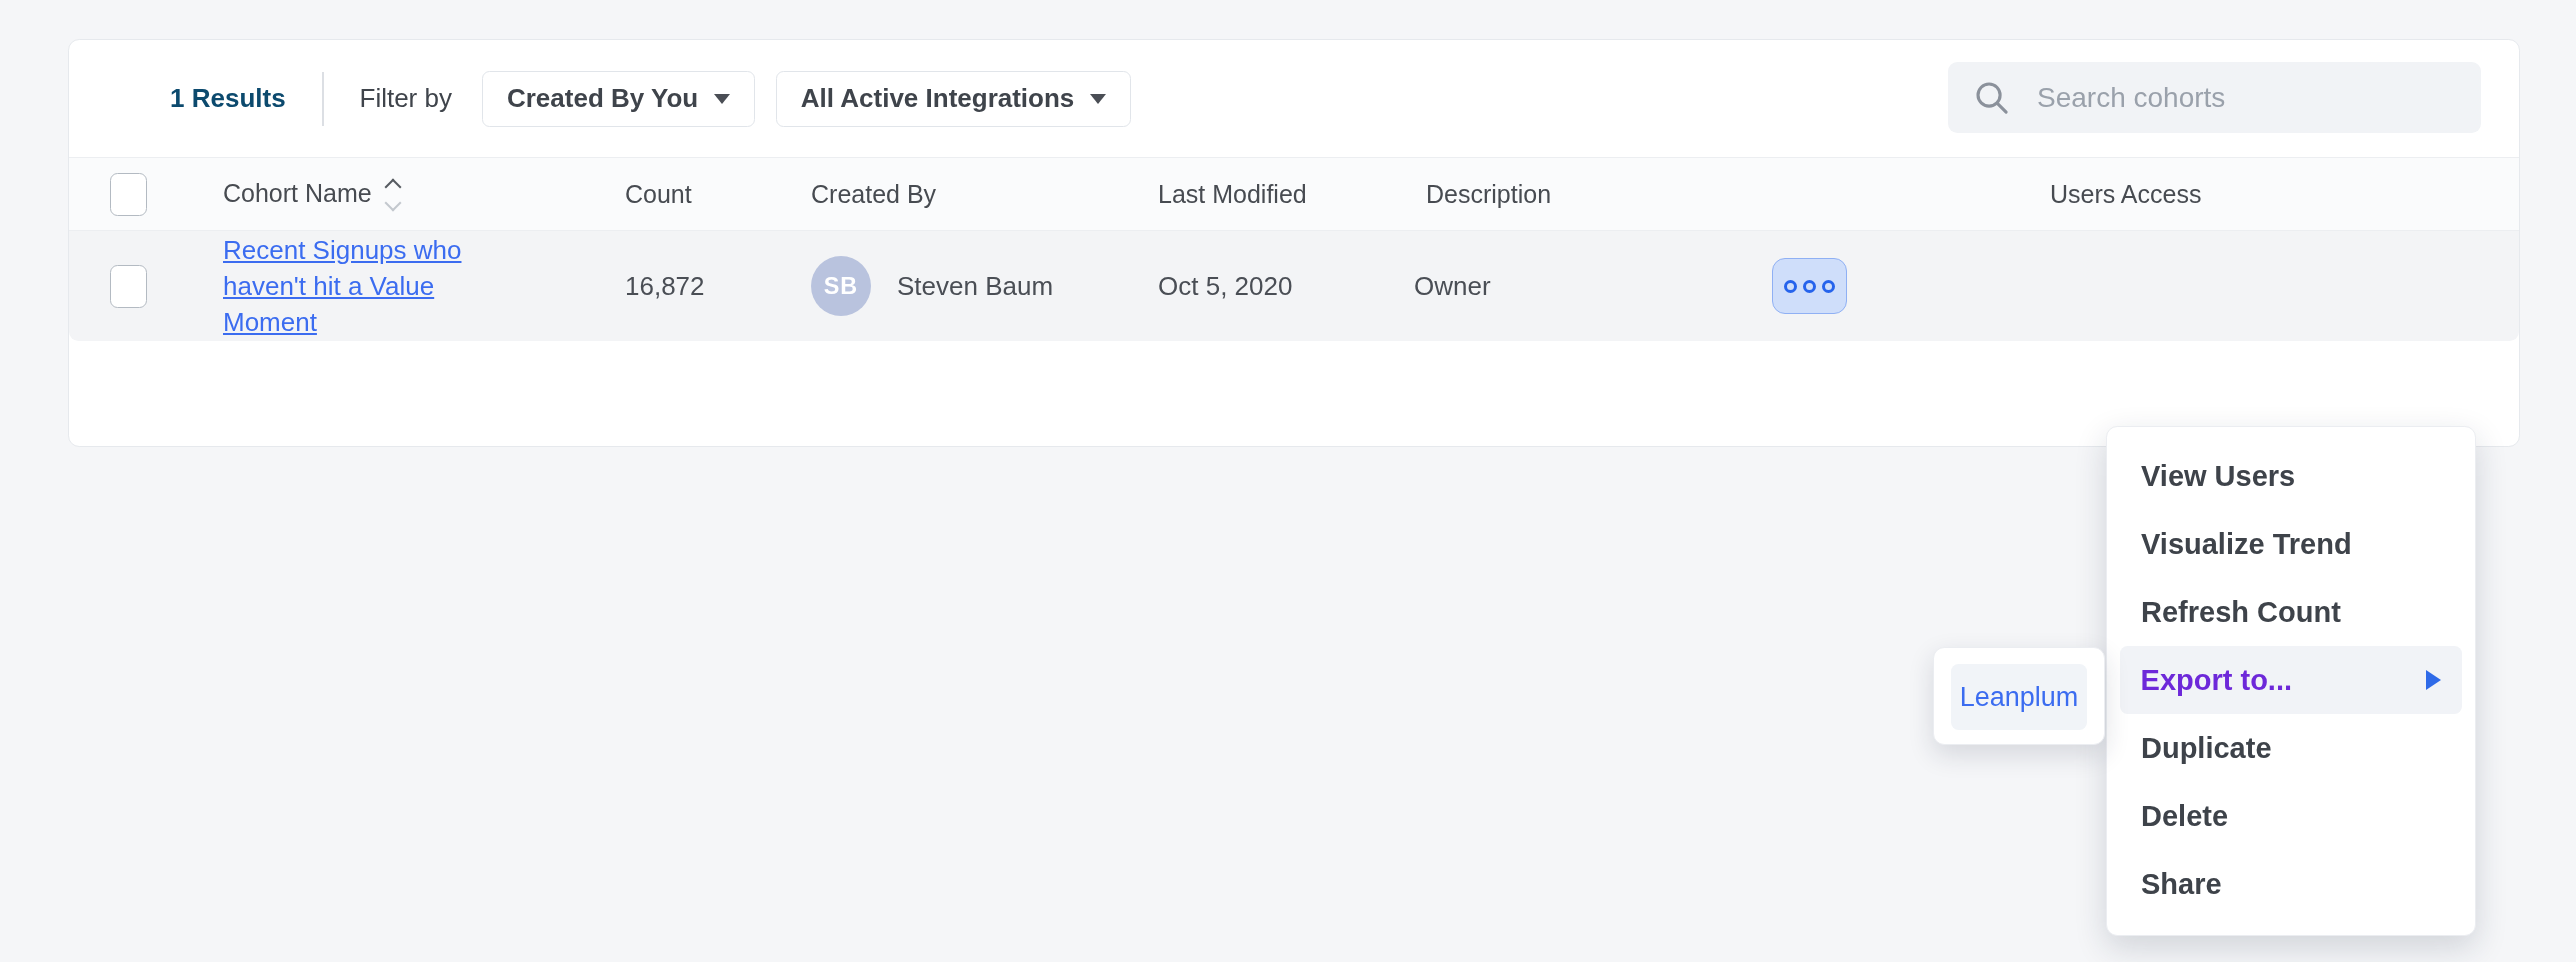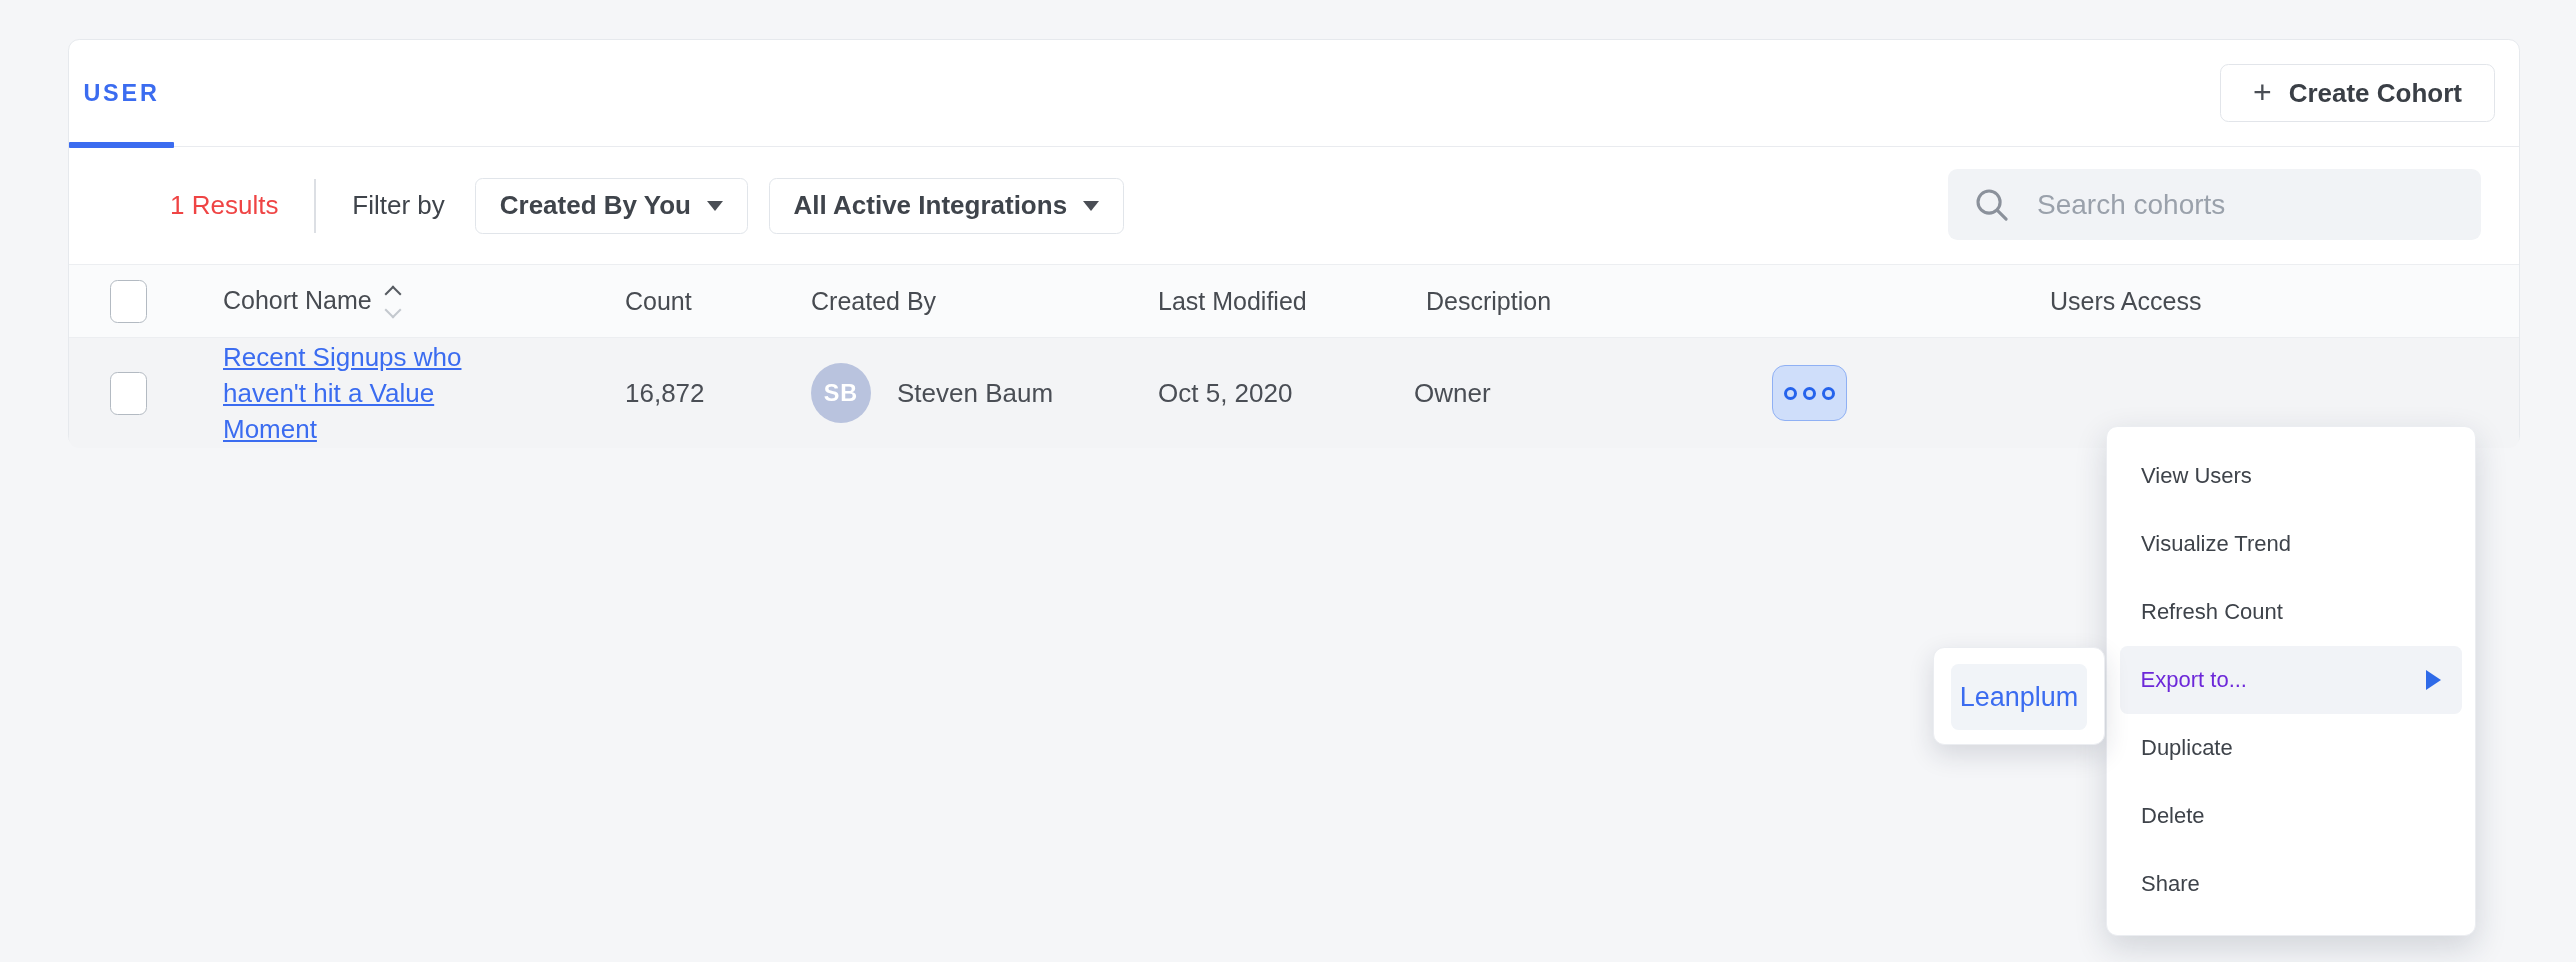--- a/index.html
+++ b/index.html
@@ -45,21 +45,21 @@
     font-size:26px; font-weight:bold; color:#3a3f46; cursor:pointer;
   }
   .plus-glyph { font-size:32px; font-weight:400; color:#4a4e55; line-height:1; margin-top:-2.8px; }
 
   
   .filterbar {
     height:118px; border-bottom:1.9px solid #eceef1;
     display:flex; align-items:center;
     padding-left:101px; position:relative;
   }
-  .results-count { font-size:26px; font-weight:normal; color:#ef4444; }
+  .results-count { font-size:26px; font-weight:bold; color:#0c4a6e; }
   .v-divider { width:1.9px; height:54px; background:#dcdfe4; margin:0 36px; }
   .filter-by { font-size:26px; font-weight:500; color:#3f444b; }
   .dropdown {
     margin-left:30px; height:56px; padding:0 24px;
     border:1.9px solid #e1e5ea; border-radius:7.5px; background:#fff;
     display:flex; align-items:center; gap:16px;
     font-size:26px; font-weight:bold; color:#3f444b; cursor:pointer;
   }
   .dropdown + .dropdown { margin-left:20.6px; }
   .caret-down {
@@ -140,21 +140,21 @@
   .context-menu {
     position:absolute; left:2106px; top:426px;
     width:370px; height:510px;
     background:#fff; border:0.9px solid #ebedf1; border-radius:11.2px;
     box-shadow:0 11.2px 32px rgba(25,35,65,0.16);
     padding:15px 0; z-index:20;
   }
   .menu-item {
     height:68px; display:flex; align-items:center;
     padding:0 20.6px 0 34px;
-    font-size:22px; font-weight:400; color:#3e434a; cursor:pointer;
+    font-size:29px; font-weight:700; color:#3e434a; cursor:pointer;
   }
   .menu-item.highlighted {
     margin:0 13px; padding:0 20.6px;
     background:#f1f3f7; border-radius:7.5px;
     color:#6d28d9; justify-content:space-between;
   }
   .submenu-arrow {
     width:0; height:0;
     border-top:10.3px solid transparent; border-bottom:10.3px solid transparent;
     border-left:15px solid #2f6ae8;
@@ -172,27 +172,20 @@
     width:100%; height:66px; background:#f1f4f8; border-radius:7.5px;
     display:flex; align-items:center; justify-content:center;
     font-size:27px; color:#3b6cf0; cursor:pointer;
   }
 </style>
 </head>
 <body>
 
 <div class="card">
 
-  <div class="tabbar">
-    <div class="tab">USER</div>
-    <button class="create-btn">
-      <span class="plus-glyph">+</span>
-      <span>Create Cohort</span>
-    </button>
-  </div>
 
   <div class="filterbar">
     <span class="results-count">1 Results</span>
     <span class="v-divider"></span>
     <span class="filter-by">Filter by</span>
     <div class="dropdown">
       <span>Created By You</span>
       <span class="caret-down"></span>
     </div>
     <div class="dropdown">

